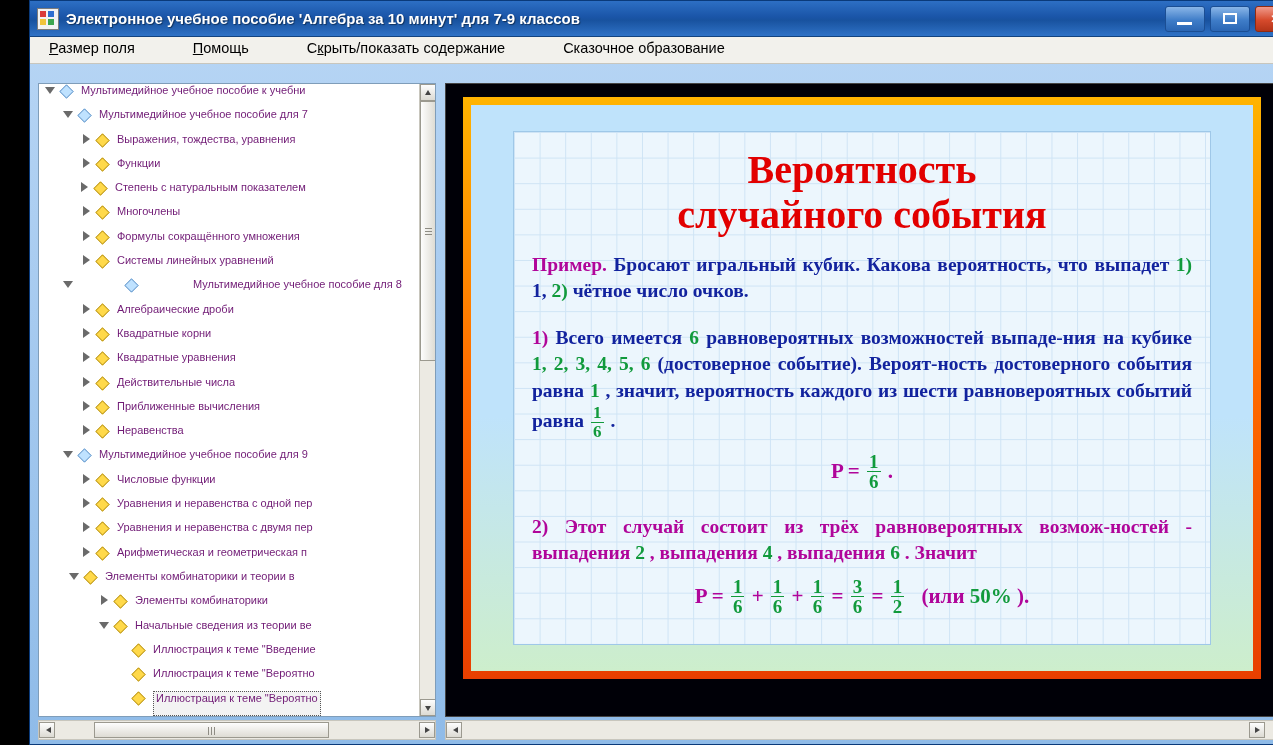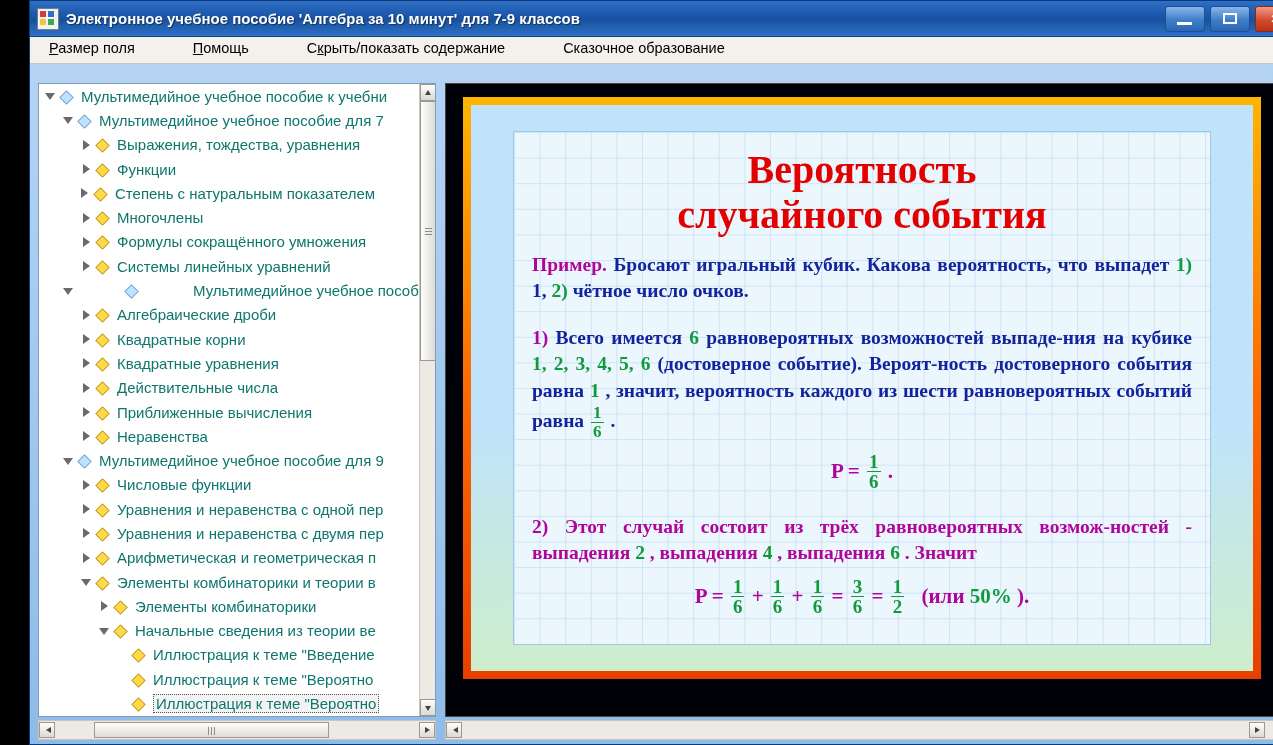--- a/index.html
+++ b/index.html
@@ -146,24 +146,23 @@
   .tree-scroll {
     position: absolute;
     left: 0; top: 0;
     width: 382px;
     height: 632px;
     overflow: hidden;
   }
   .tree-row {
     height: 24.3px;
     display: flex;
-    align-items: center;
     white-space: nowrap;
-    font-size: 15px;
-    color: #0f766e;
+    font-size: 11px;
+    color: #701a75;
     cursor: default;
   }
   .tree-row .expander {
     width: 12px;
     height: 12px;
     flex: none;
     margin-right: 3px;
     position: relative;
   }
   .tree-row .expander.has::after {
@@ -567,21 +566,21 @@
             </span>
             <span class="label">Уравнения и неравенства с двумя пер</span>
           </div>
           <div class="tree-row" style="padding-left: 42px;">
             <span class="expander has collapsed"></span>
             <span class="node-icon">
               <span class="d"></span>
             </span>
             <span class="label">Арифметическая и геометрическая п</span>
           </div>
-          <div class="tree-row" style="padding-left: 42px;">
+          <div class="tree-row" style="padding-left: 30px;">
             <span class="expander has expanded"></span>
             <span class="node-icon">
               <span class="d"></span>
             </span>
             <span class="label">Элементы комбинаторики и теории в</span>
           </div>
           <div class="tree-row" style="padding-left: 60px;">
             <span class="expander has collapsed"></span>
             <span class="node-icon">
               <span class="d"></span>

